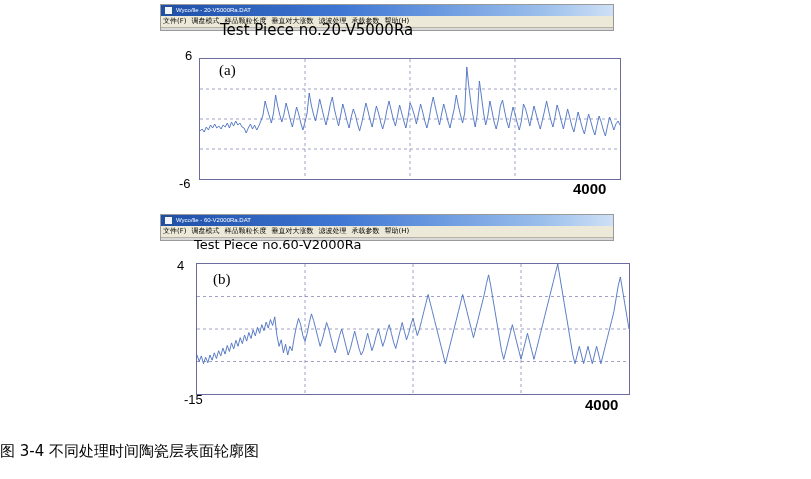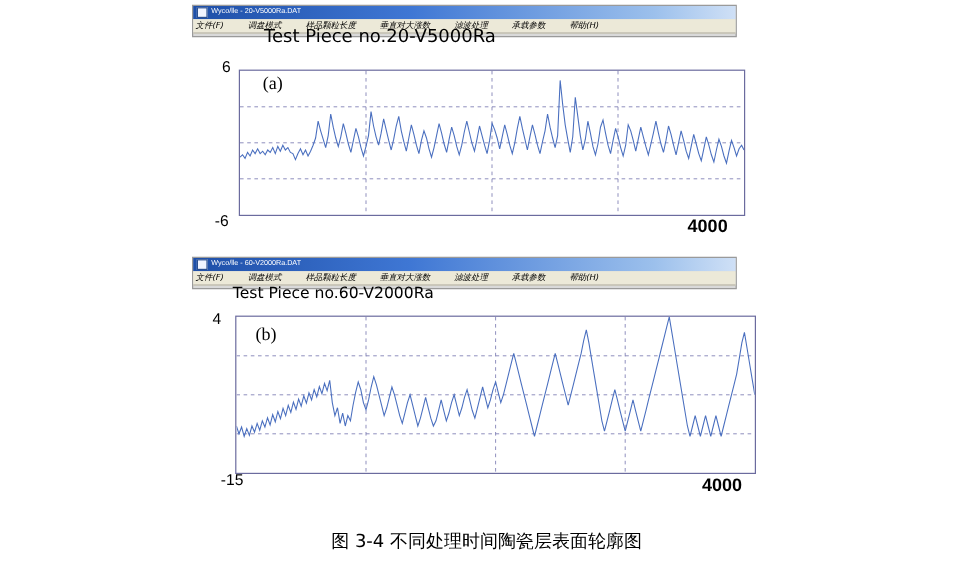--- a/index.html
+++ b/index.html
@@ -50,24 +50,23 @@
     border-bottom: 1px solid #b6b3a6;
     display: flex;
     align-items: center;
     padding-left: 2px;
     box-sizing: border-box;
   }
   .menubar .mi {
     font-size: 7px;
     line-height: 9px;
     color: #000;
-    margin-right: 20px;
+    margin-right: 5px;
     white-space: nowrap;
     font-family: "DejaVu Sans", sans-serif;
-    font-style: italic;
   }
   .plot-title {
     position: absolute;
     font-family: "DejaVu Sans", sans-serif;
     font-weight: normal;
     color: #000;
     white-space: nowrap;
   }
   .plot-frame {
     position: absolute;
@@ -86,21 +85,21 @@
     position: absolute;
     font-family: "Liberation Sans", sans-serif;
     font-size: 13px;
     color: #000;
     white-space: nowrap;
   }
   .caption {
     position: absolute;
     left: 0;
     right: 0;
-    text-align: center;
+    text-align: left;
     font-family: "DejaVu Sans", "Liberation Serif", serif;
     font-size: 15px;
     color: #000;
   }
   svg { display: block; }
 </style>
 </head>
 <body>
 
 <div class="win" style="left:160px; top:4px; width:452px; height:25px;">

